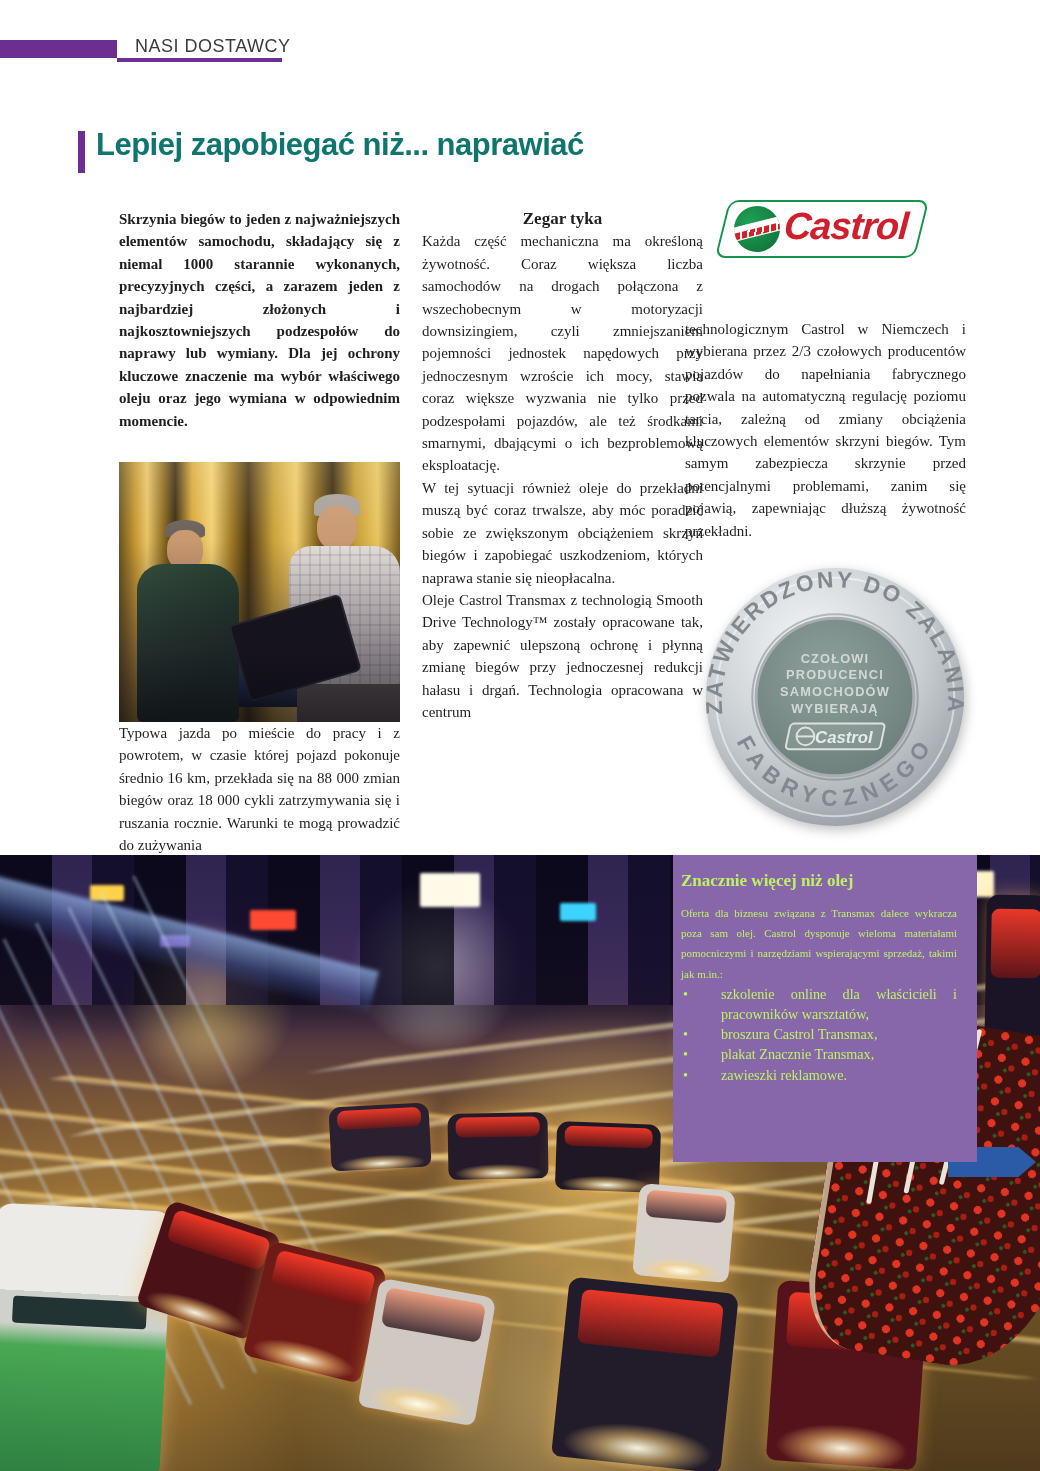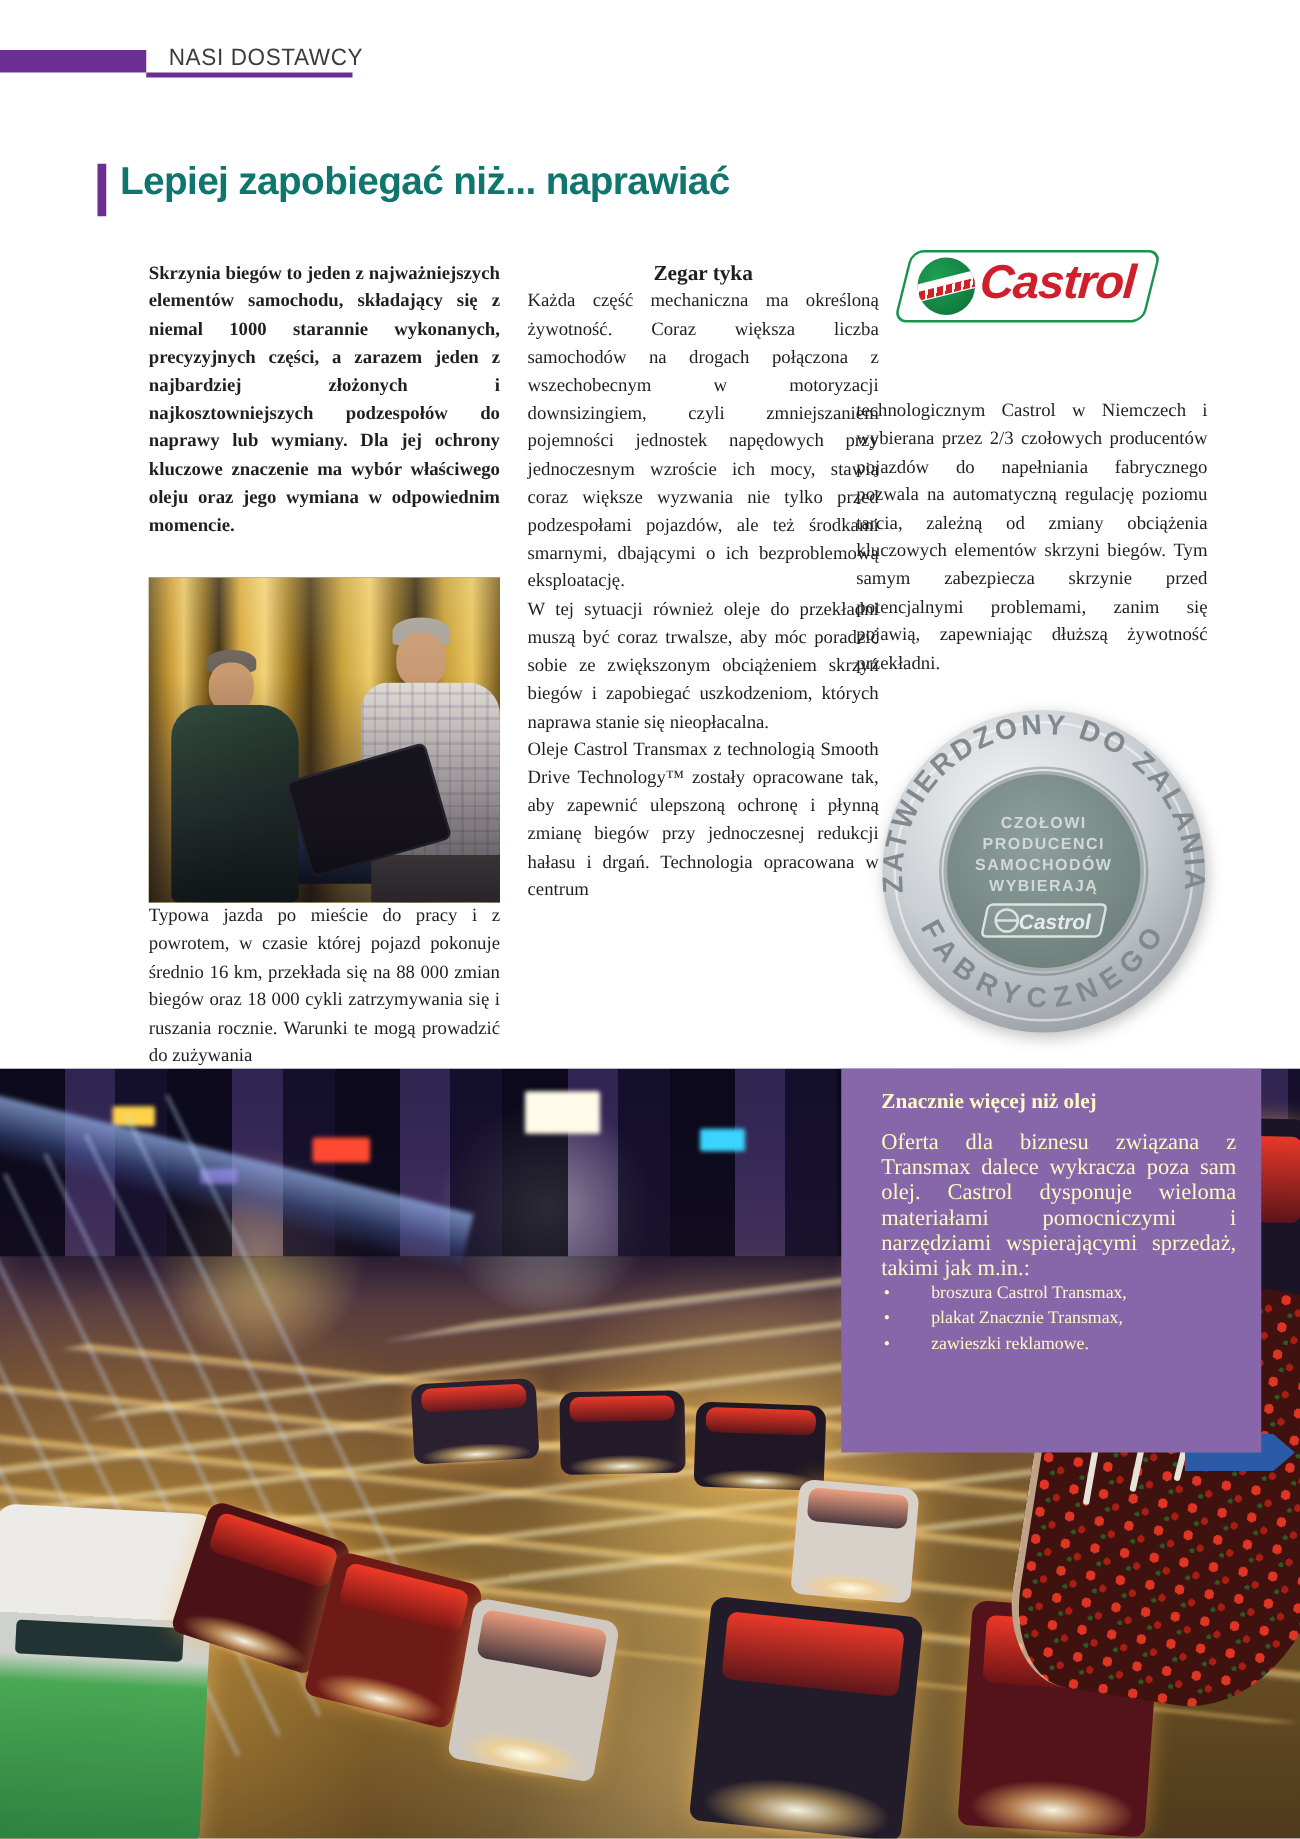--- a/index.html
+++ b/index.html
@@ -109,24 +109,24 @@
       border-radius:36% 12% 42% 22%;background-color:#3f1210;
       background-image:radial-gradient(circle 4px at 6px 6px,#e03522 98%,transparent),
                        radial-gradient(circle 3px at 17px 15px,#a81e12 98%,transparent),
                        radial-gradient(circle 2px at 11px 18px,#2c5a22 98%,transparent);
       background-size:24px 22px;border-left:6px solid rgba(255,240,200,.65);}
   .pole{position:absolute;width:5px;height:160px;background:#e8e4da;border-radius:3px;}
   .arrow-sign{position:absolute;left:948px;top:292px;width:88px;height:30px;background:#2b5aa6;
       clip-path:polygon(0 0,80% 0,100% 50%,80% 100%,0 100%);}
 
   
-  .promo{position:absolute;left:673px;top:855px;width:336px;min-height:307px;background:#8767aa;
-         box-sizing:border-box;padding:14px 20px 16px 32px;color:#fef9c3;z-index:5;}
+  .promo{position:absolute;left:673px;top:855px;width:304px;min-height:307px;background:#8767aa;
+         box-sizing:border-box;padding:14px 20px 16px 8px;color:#bef264;z-index:5;}
   .promo h3{margin:2px 0 12px 0;font-size:17px;font-weight:bold;}
-  .promo p{margin:0;font-size:18px;line-height:20.2px;text-align:justify;}
+  .promo p{margin:0;font-size:11px;line-height:20.2px;text-align:justify;}
   .promo ul{list-style:none;margin:0;padding:0;}
   .promo li{position:relative;padding-left:40px;font-size:14.2px;line-height:20.2px;text-align:justify;}
   .promo li::before{content:"\2022";position:absolute;left:2px;top:0;}
 
   
   .pagenum{position:absolute;left:0;top:1407px;width:145px;height:43px;background:#7b3f9c;z-index:6;
            display:flex;align-items:center;justify-content:center;}
   .pagenum span{font-family:"Liberation Sans",sans-serif;font-weight:bold;font-size:27px;color:#fff;}
 </style>
 </head>
@@ -247,20 +247,21 @@
     <div class="pole" style="left:880px;top:190px;transform:rotate(10deg);"></div>
     <div class="pole" style="left:920px;top:180px;transform:rotate(12deg);"></div>
     <div class="pole" style="left:958px;top:172px;transform:rotate(14deg);"></div>
     <div class="arrow-sign"></div>
   </div>
 
   <div class="promo">
     <h3>Znacznie więcej niż olej</h3>
     <p>Oferta dla biznesu związana z Transmax dalece wykracza poza sam olej. Castrol dysponuje wieloma materiałami pomocniczymi i narzędziami wspierającymi sprzedaż, takimi jak m.in.:</p>
     <ul>
+      <li>szkolenie online dla właścicieli i pracowników warsztatów,</li>
       <li>broszura Castrol Transmax,</li>
       <li>plakat Znacznie Transmax,</li>
       <li>zawieszki reklamowe.</li>
     </ul>
   </div>
 
 
 </div>
 
 </body></html>

